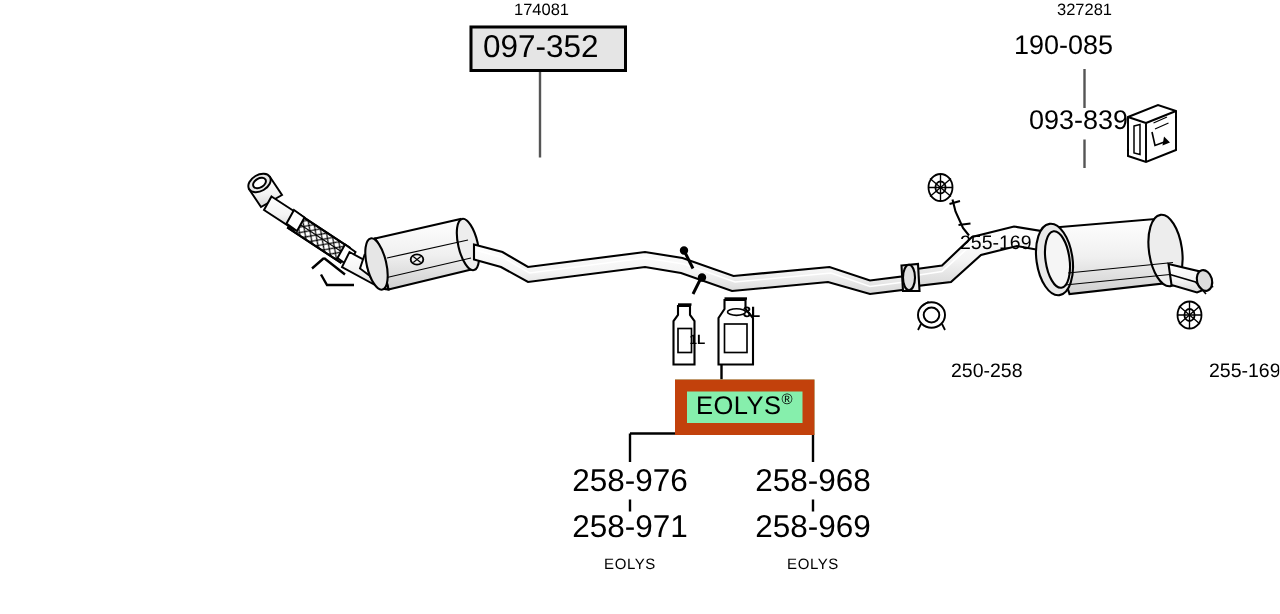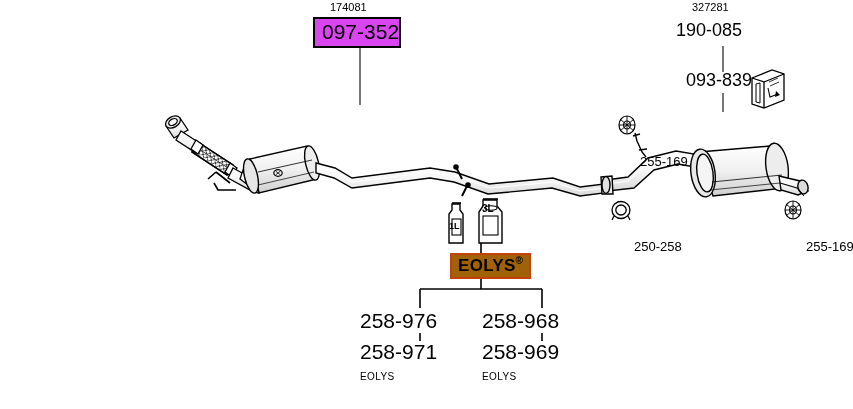--- a/index.html
+++ b/index.html
@@ -24,25 +24,25 @@
   }
   .lbl {
     position: absolute;
     color: #000000;
     white-space: nowrap;
     line-height: 1;
   }
   
   .boxnum {
     border: 2px solid #000000;
-    background: #d946ef;
+    background: #e5e5e5;
     font-size: 21px;
     font-weight: 400;
     letter-spacing: 0px;
-    padding: 2px 0 4px 7px;
+    padding: 2px 17px 4px 7px;
   }
   
   .bignum {
     font-size: 18px;
   }
   
   .refcode {
     font-size: 11px;
   }
   
@@ -53,39 +53,39 @@
   
   .gridnum {
     font-size: 21px;
   }
   .gridsub {
     font-size: 10px;
     letter-spacing: 0.4px;
   }
   
   .eolysbox {
-    border: 2px solid #c2410c;
-    background: #a16207;
+    border: 8px solid #c2410c;
+    background: #86efac;
     font-size: 17px;
-    font-weight: bold;
+    font-weight: normal;
     padding: 1px 6px 3px 6px;
     letter-spacing: 0.3px;
   }
   .eolysbox sup {
     font-size: 10px;
     vertical-align: super;
   }
   
   .syscode {
     border: 2px solid #000000;
     background: #ffffff;
     font-size: 19px;
     padding: 2px 6px 4px 6px;
   }
-  .ctr { }
+  .ctr { text-align: center; }
 </style>
 </head>
 <body>
 
 <div id="page">
 
   <svg id="art" viewBox="0 0 853 409">
     <defs>
       <pattern id="mesh" width="5" height="5" patternUnits="userSpaceOnUse" patternTransform="rotate(35)">
         <path d="M0 0 L5 5 M5 0 L0 5" stroke="#000" stroke-width="0.8" fill="none"></path>

